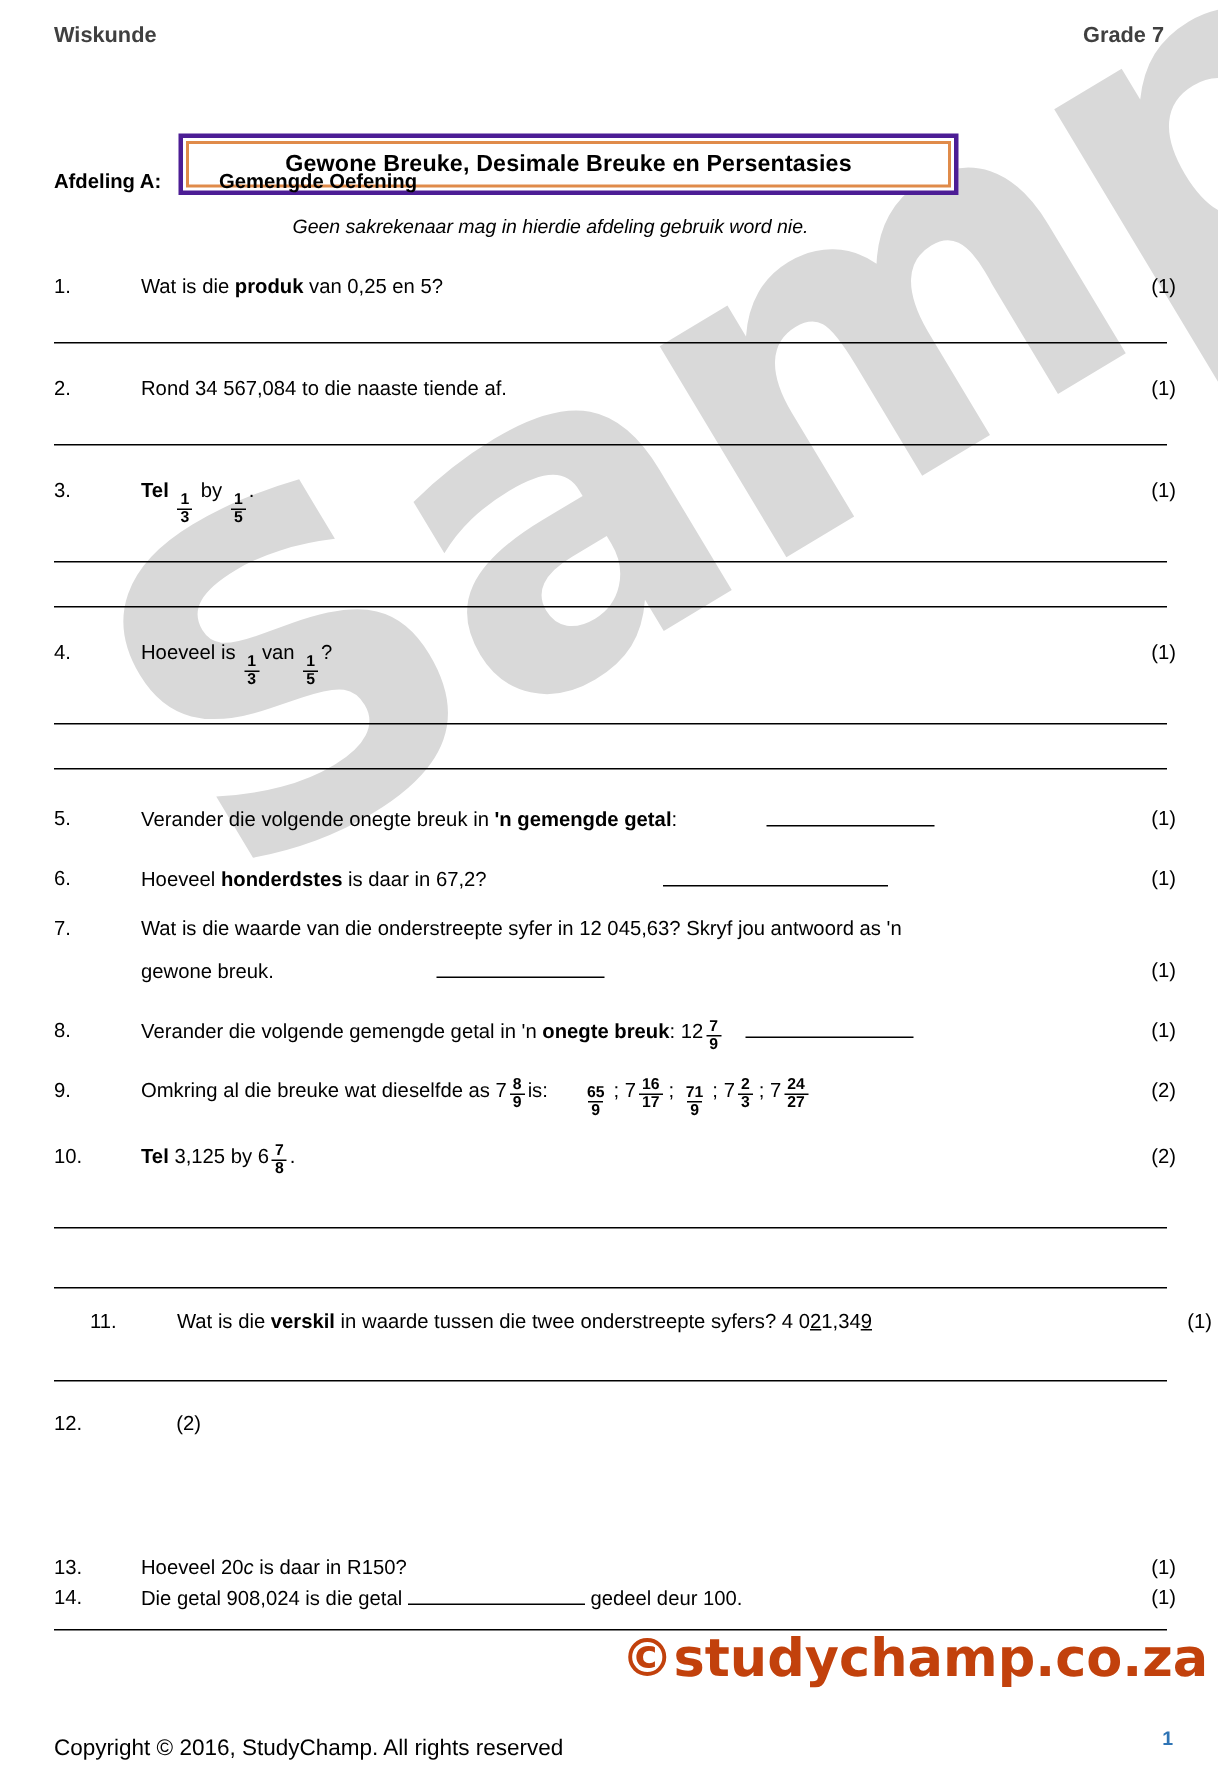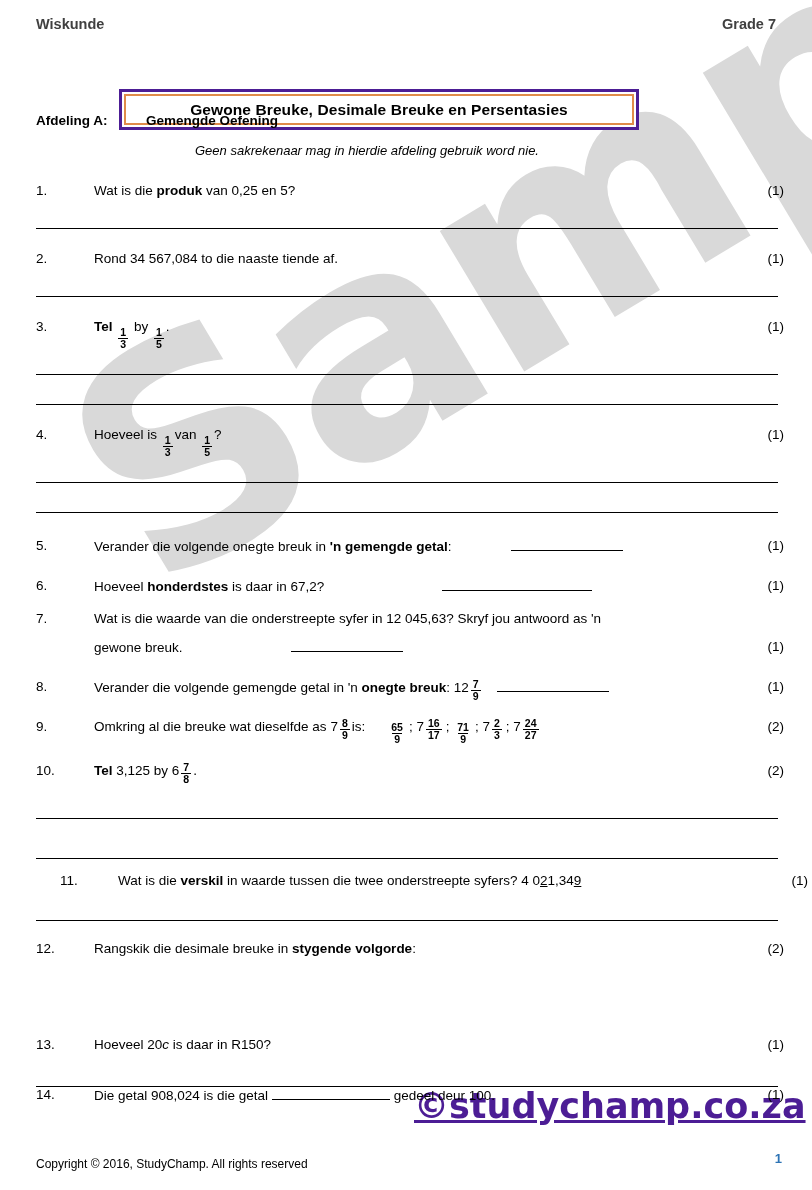--- a/index.html
+++ b/index.html
@@ -45,23 +45,22 @@
     white-space: nowrap;
   }
   .wm-url {
     position: absolute;
     left: 414px;
     top: 1089px;
     font-family: "DejaVu Sans", sans-serif;
     font-weight: 700;
     font-size: 35px;
     line-height: 1;
-    color: #4c1d95;
+    color: #c2410c;
     white-space: nowrap;
-    text-decoration: underline;
   }
 
   
   .content {
     position: relative;
     z-index: 10;
   }
 
   
   .pg-header {
@@ -191,21 +190,21 @@
     width: 742px;
     border-top: 1.2px solid #000;
     height: 0;
   }
 
   
   .footer-copy {
     position: absolute;
     left: 36px;
     top: 1157px;
-    font-size: 12px;
+    font-size: 15px;
     color: #000;
   }
   .footer-page {
     position: absolute;
     right: 30px;
     top: 1151px;
     font-size: 13px;
     font-weight: 700;
     color: #2e74b5;
   }
@@ -400,35 +399,34 @@
         <span class="q-num">11.</span>
         <span class="q-body"><span>Wat is die </span><b>verskil</b><span> in waarde tussen die twee onderstreepte syfers? 4 0</span><span class="u">2</span><span>1,34</span><span class="u">9</span></span>
         <span class="q-marks">(1)</span>
       </div>
     </div>
     <div class="rule" style="top:920px;"></div>
 
     <div class="q" style="top:940px;">
       <div class="q-head">
         <span class="q-num">12.</span>
-        <span class="q-body"><span>Rangskik die desimale breuke in </span><b>stygende volgorde</b><span>:</span></span>
         <span class="q-marks">(2)</span>
       </div>
     </div>
 
     <div class="q" style="top:1036px;">
       <div class="q-head">
         <span class="q-num">13.</span>
         <span class="q-body"><span>Hoeveel 20</span><i>c</i><span> is daar in R150?</span></span>
         <span class="q-marks">(1)</span>
       </div>
     </div>
     <div class="rule" style="top:1086px;"></div>
 
-    <div class="q" style="top:1086px;">
+    <div class="q" style="top:1056px;">
       <div class="q-head">
         <span class="q-num">14.</span>
         <span class="q-body"><span>Die getal 908,024 is die getal </span><span class="blank" style="width:118px;"></span><span> gedeel deur 100.</span></span>
         <span class="q-marks">(1)</span>
       </div>
     </div>
 
     <div class="footer-copy">Copyright © 2016, StudyChamp. All rights reserved</div>
     <div class="footer-page">1</div>
 

